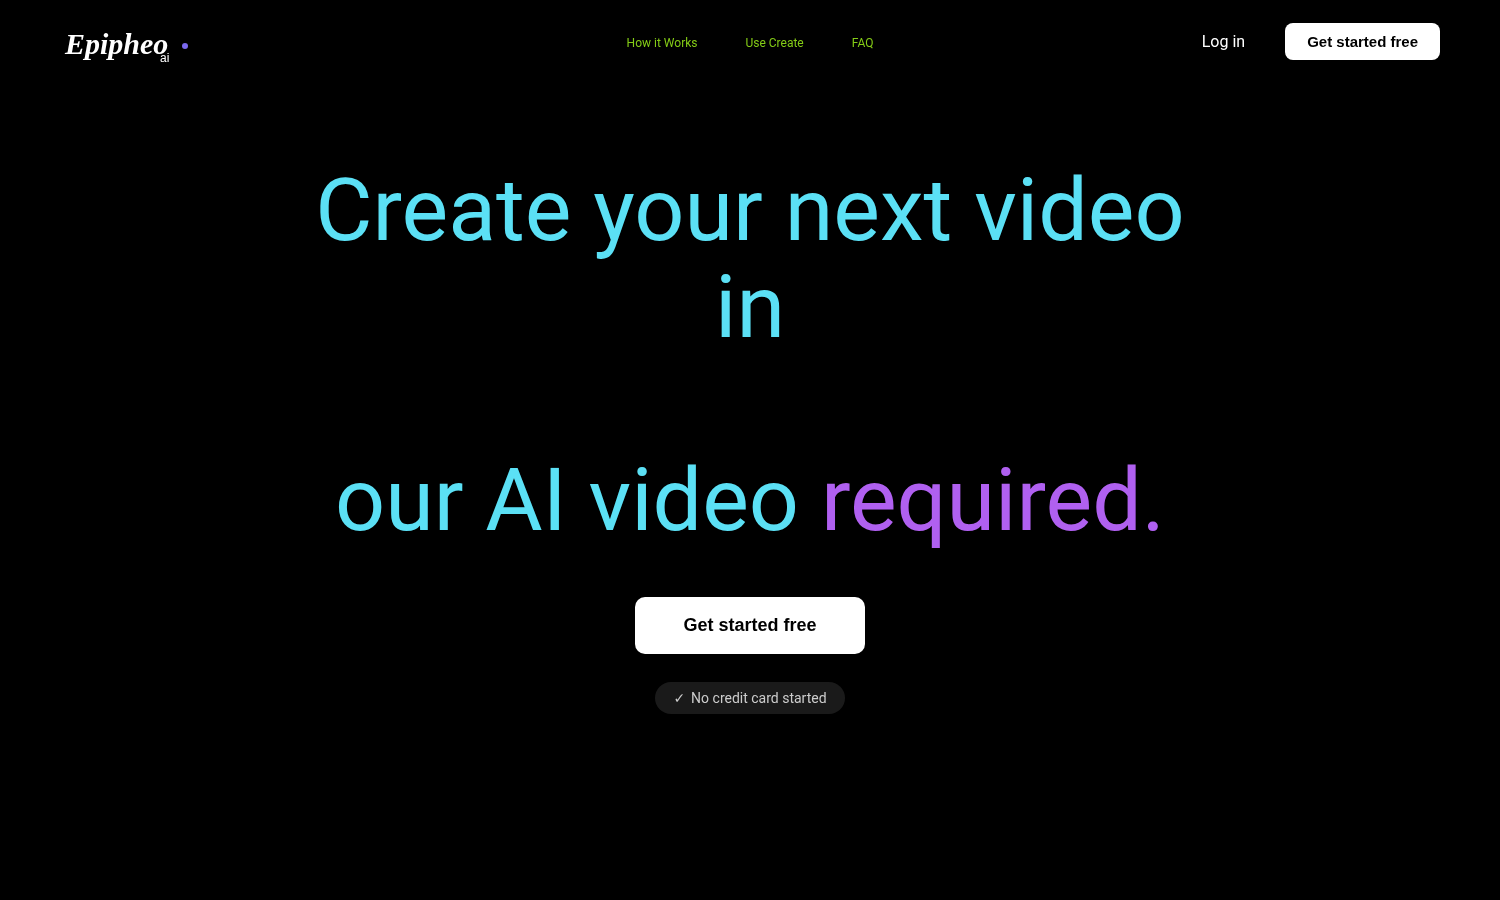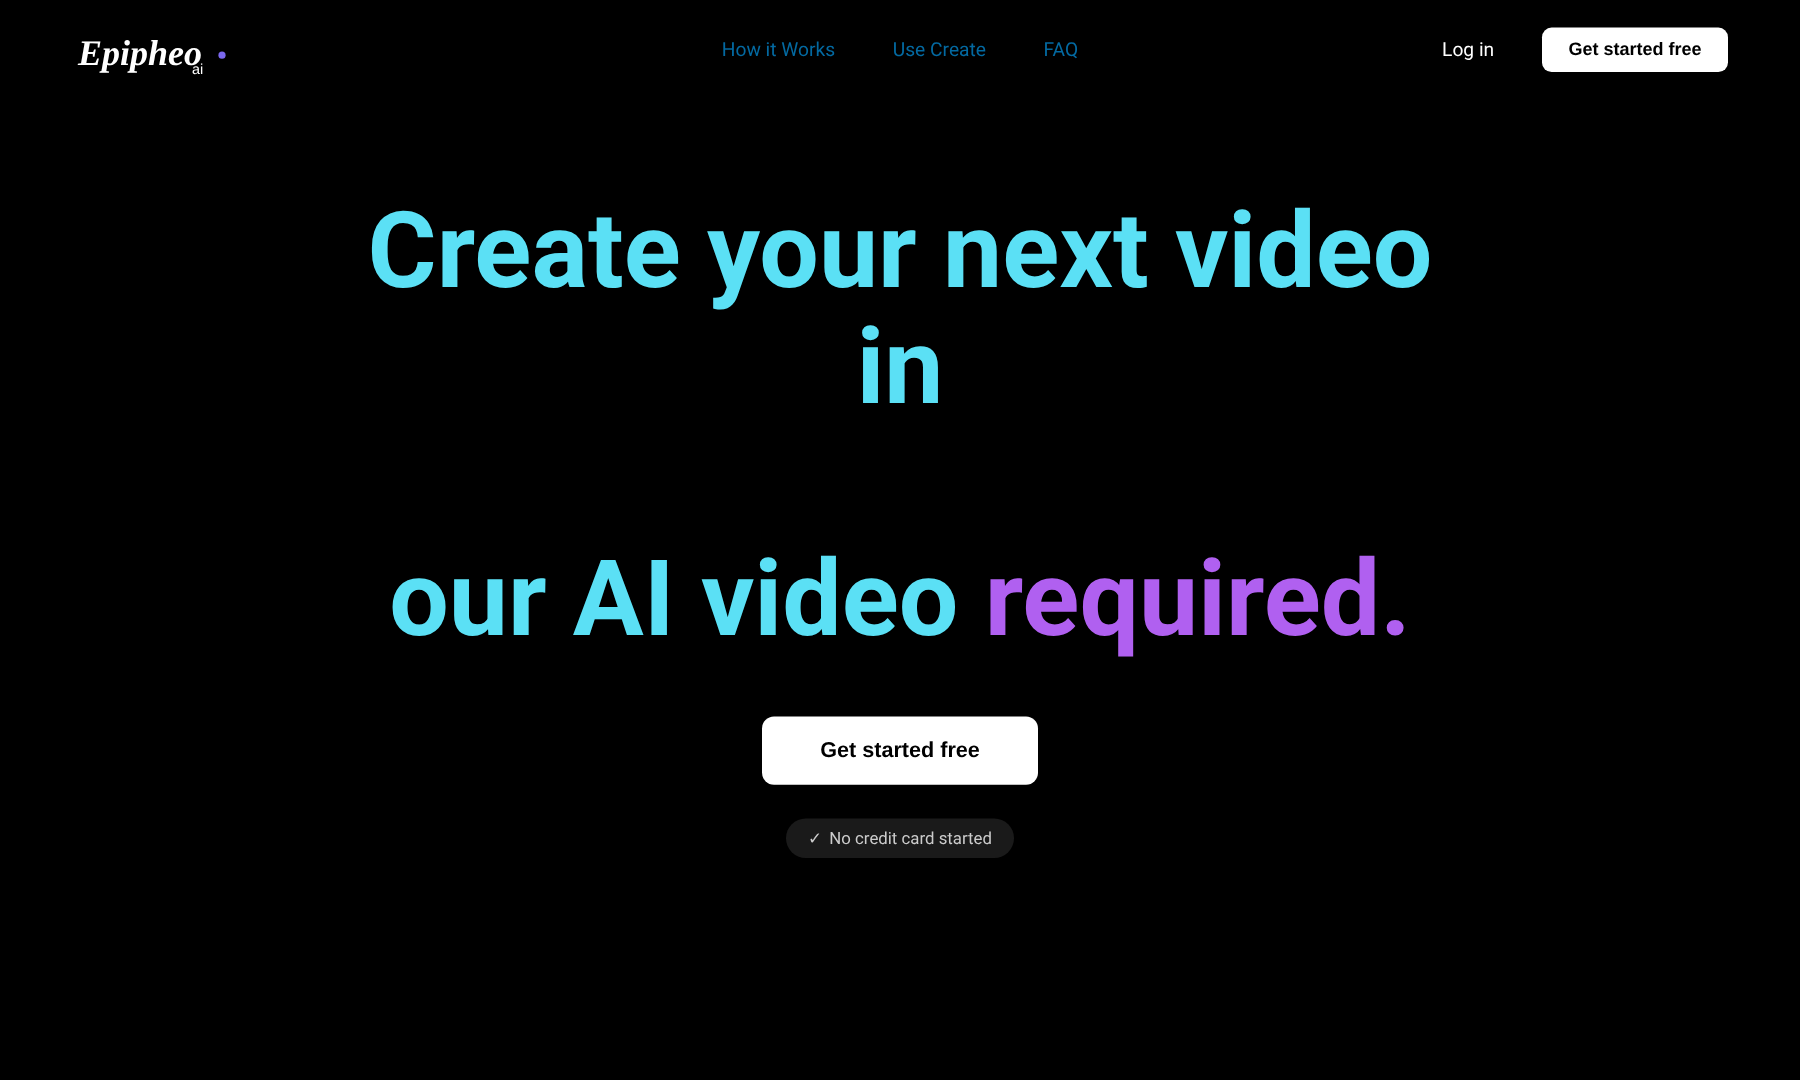--- a/index.html
+++ b/index.html
@@ -36,23 +36,23 @@
       display: flex;
       align-items: center;
       gap: 48px;
       list-style: none;
       position: absolute;
       left: 50%;
       transform: translateX(-50%);
     }
 
     .nav-links a {
-      color: #0369a1;
+      color: #84cc16;
       text-decoration: none;
-      font-size: 16px;
+      font-size: 12px;
       font-weight: 400;
     }
 
     .nav-right {
       display: flex;
       align-items: center;
       gap: 40px;
     }
 
     .login-link {
@@ -73,21 +73,21 @@
     }
 
     
     .hero {
       text-align: center;
       padding: 80px 40px 60px;
     }
 
     .hero-title {
       font-size: 88px;
-      font-weight: 700;
+      font-weight: 400;
       line-height: 1.1;
       max-width: 900px;
       margin: 0 auto 48px;
     }
 
     .text-cyan {
       color: #5be0f5;
     }
 
     .text-purple {

